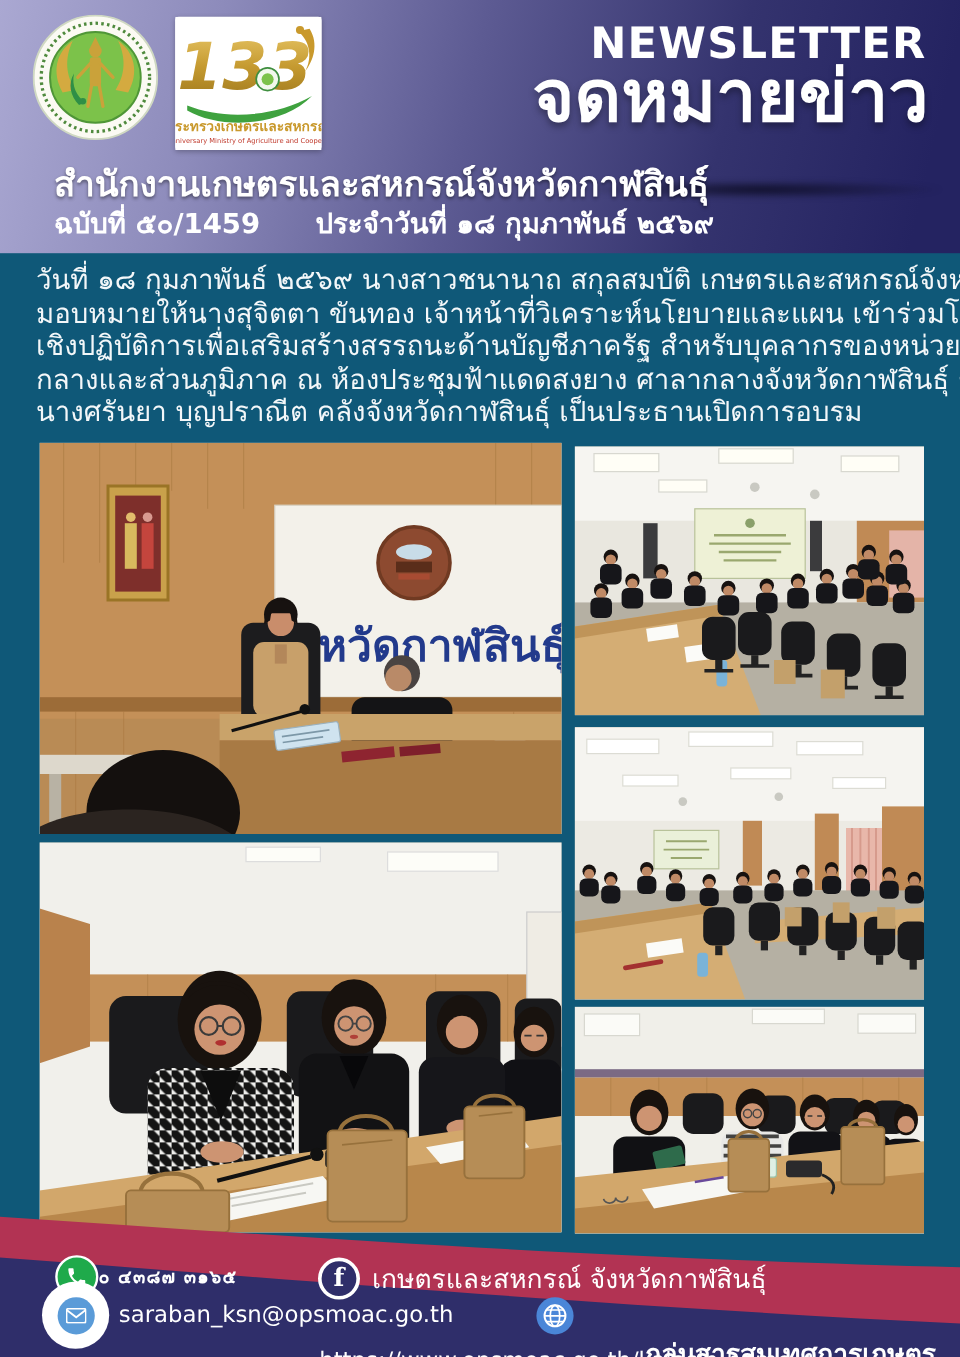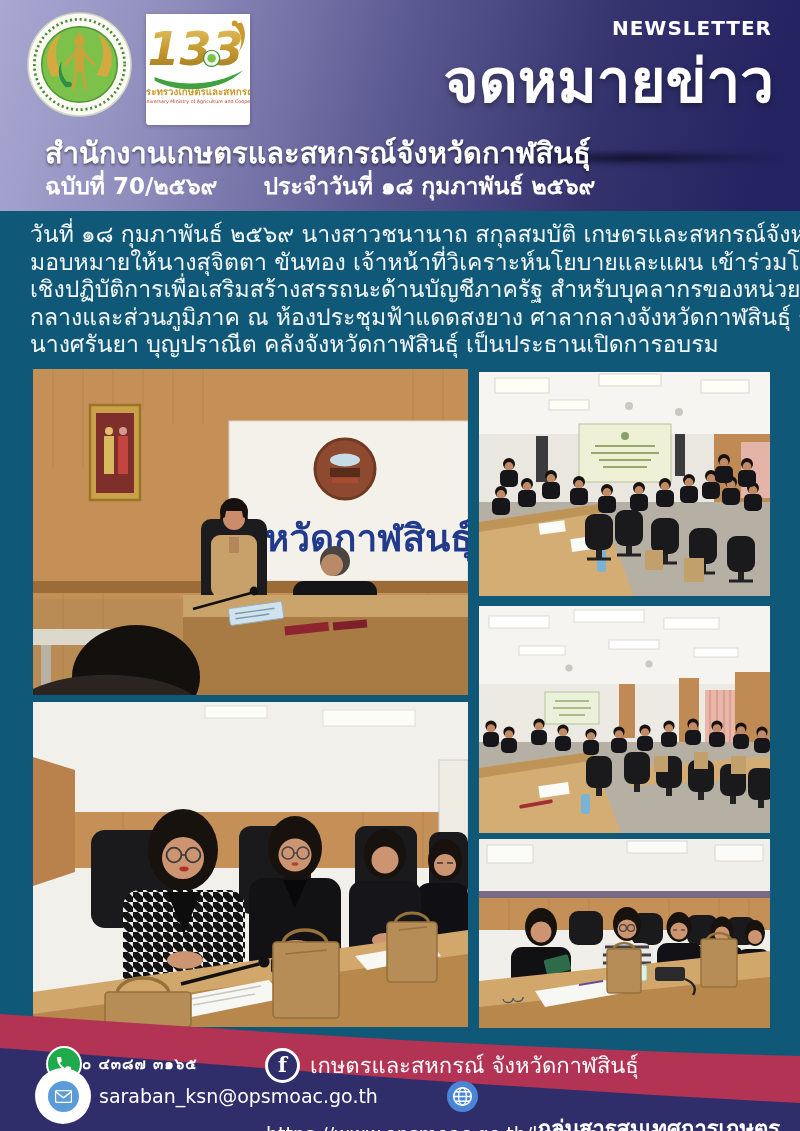--- a/index.html
+++ b/index.html
@@ -2,24 +2,24 @@
 <html><head>
 <meta charset="utf-8">
 <style>
   html,body{margin:0;padding:0;background:#333;}
   .page{position:relative;width:800px;height:1131px;overflow:hidden;background:#0f5878;
         font-family:"DejaVu Sans","Liberation Sans",sans-serif;}
   
   .header{position:absolute;left:0;top:0;width:800px;height:211px;
     background:linear-gradient(103deg,#aaa8d2 0%,#8d8bbb 22%,#5d5b93 48%,#34336e 74%,#242361 95%);}
   .seal-logo{position:absolute;left:27px;top:12px;width:105px;height:105px;}
-  .anniv-logo{position:absolute;left:146px;top:14px;width:104px;height:111px;background:#fff;
+  .anniv-logo{position:absolute;left:146px;top:14px;width:122px;height:111px;background:#fff;
     border-radius:3px;box-shadow:0 1px 4px rgba(0,0,0,.25);}
   .newsletter-label{position:absolute;top:16px;right:28px;color:#fff;font-weight:bold;
-    font-size:20px;letter-spacing:1px;margin-left:36px;}
+    font-size:36px;letter-spacing:1px;margin-left:36px;}
   .main-title{position:absolute;top:42px;right:26px;color:#fff;font-weight:bold;font-size:60px;
     line-height:78px;text-shadow:0 3px 6px rgba(0,0,0,.35);text-align:right;}
   .office-name{position:absolute;left:45px;top:130px;color:#fff;font-weight:bold;font-size:29px;
     text-shadow:0 2px 3px rgba(0,0,0,.45);white-space:nowrap;}
   .shadow-streak{position:absolute;left:478px;top:150px;width:310px;height:16px;
     background:radial-gradient(ellipse at center,rgba(8,8,28,.8) 0%,rgba(8,8,28,0) 70%);
     filter:blur(2px);}
   .issue-row{position:absolute;left:45px;top:168px;display:flex;gap:46px;color:#fff;
     font-weight:bold;font-size:23px;white-space:nowrap;}
   
@@ -102,21 +102,21 @@
         <text x="61" y="95" text-anchor="middle" font-size="11.5" font-weight="bold" fill="#c9992c">กระทรวงเกษตรและสหกรณ์</text>
         <text x="61" y="105" text-anchor="middle" font-size="5.6" fill="#c0392b">133 Anniversary Ministry of Agriculture and Cooperatives</text>
       </svg>
     </div>
 
     <div class="newsletter-label">NEWSLETTER</div>
     <div class="main-title">จดหมายข่าว</div>
     <div class="shadow-streak"></div>
     <div class="office-name">สำนักงานเกษตรและสหกรณ์จังหวัดกาฬสินธุ์</div>
     <div class="issue-row">
-      <span>ฉบับที่ 70/๒๕๖๙</span>
+      <span>ฉบับที่ ๕๐/1459</span>
       <span>ประจำวันที่ ๑๘ กุมภาพันธ์ ๒๕๖๙</span>
     </div>
   </div>
 
   <div class="article">
     <div>วันที่ ๑๘ กุมภาพันธ์ ๒๕๖๙ นางสาวชนานาถ สกุลสมบัติ เกษตรและสหกรณ์จังหวัดกาฬสินธุ์</div>
     <div>มอบหมายให้นางสุจิตตา ขันทอง เจ้าหน้าที่วิเคราะห์นโยบายและแผน เข้าร่วมโครงการฝึกอบรม</div>
     <div>เชิงปฏิบัติการเพื่อเสริมสร้างสรรถนะด้านบัญชีภาครัฐ สำหรับบุคลากรของหน่วยงานของรัฐในส่วน</div>
     <div>กลางและส่วนภูมิภาค ณ ห้องประชุมฟ้าแดดสงยาง ศาลากลางจังหวัดกาฬสินธุ์ ชั้น ๒ โดยมี</div>
     <div>นางศรันยา บุญปราณีต คลังจังหวัดกาฬสินธุ์ เป็นประธานเปิดการอบรม</div>

